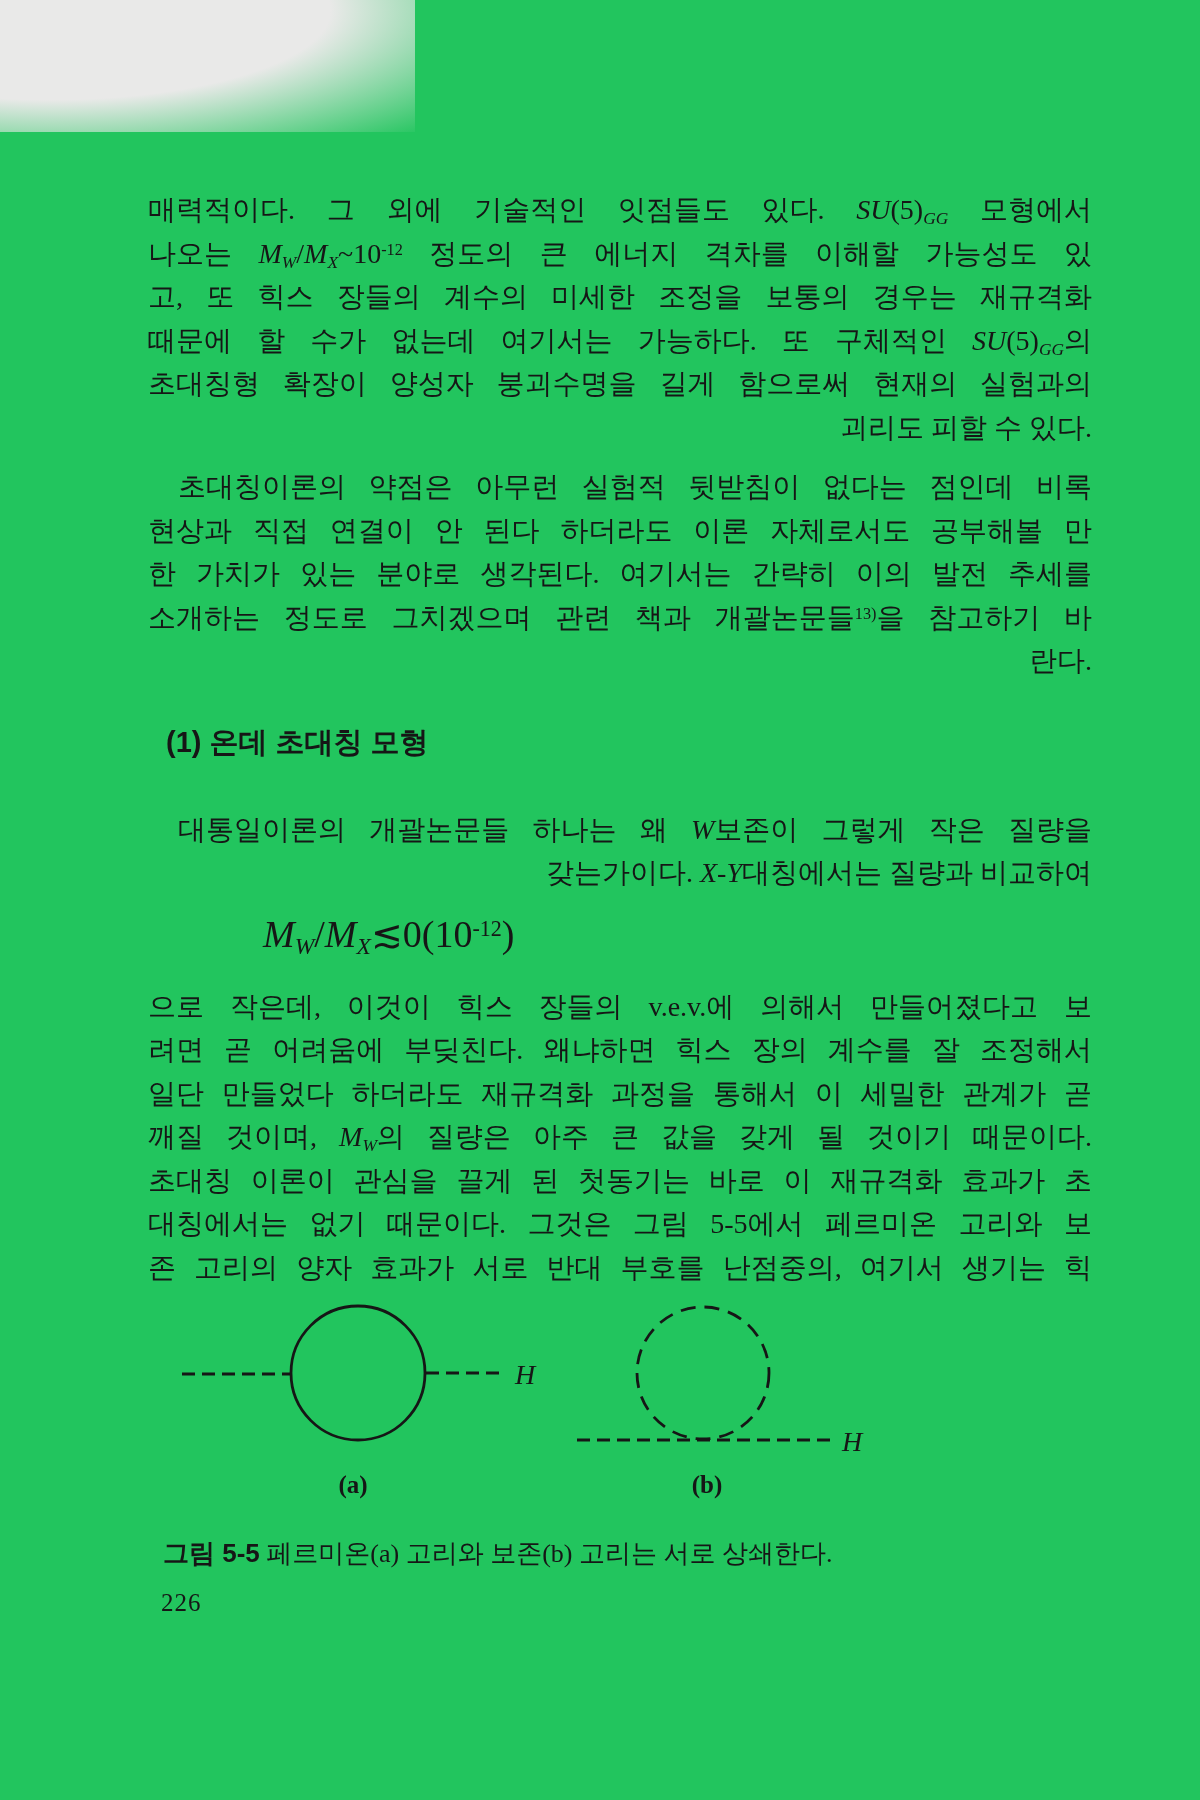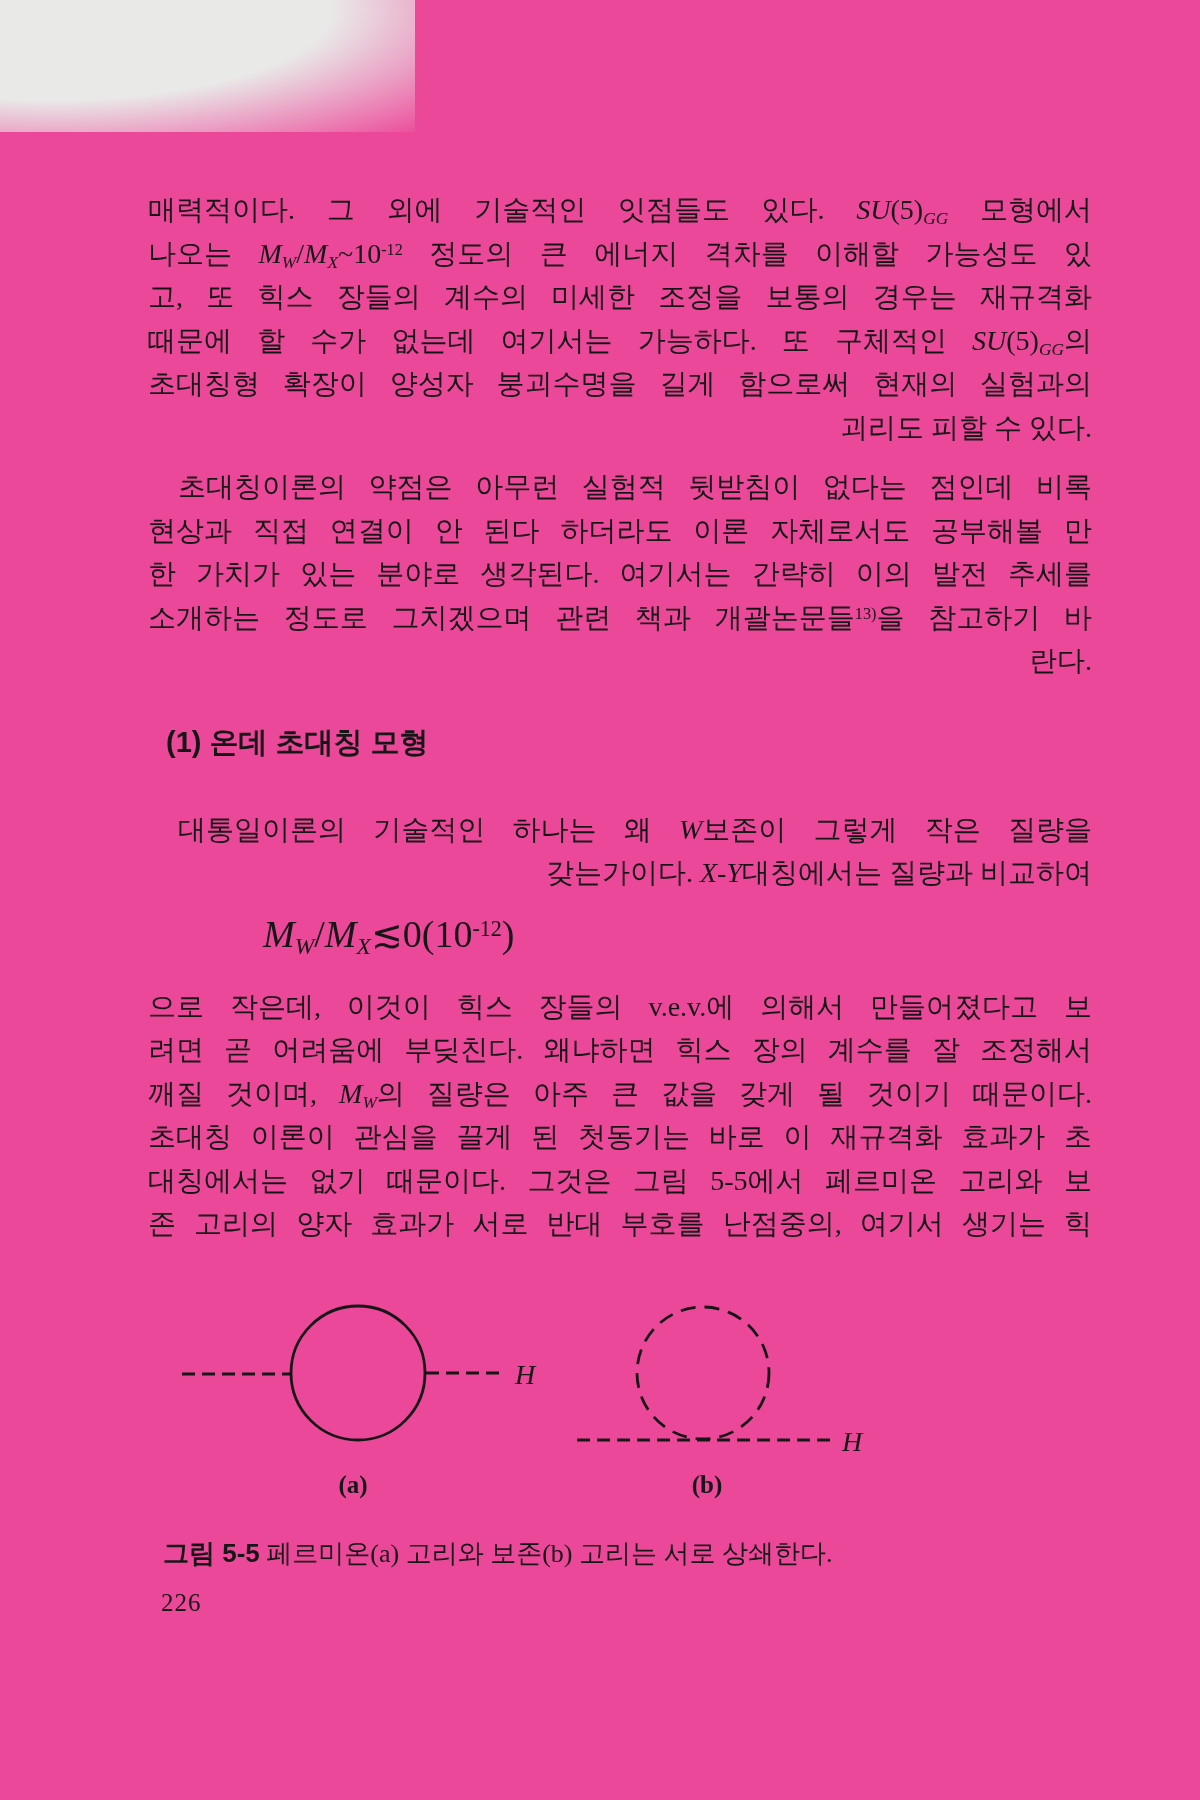--- a/index.html
+++ b/index.html
@@ -1,20 +1,20 @@
 <!DOCTYPE html>
 <html><head>
 <meta charset="utf-8">
 <style>
   html, body { margin: 0; padding: 0; background: #ffffff; }
   .page {
     position: relative;
     width: 1200px;
     height: 1800px;
-    background: #ec4899;
+    background: #22c55e;
     overflow: hidden;
     color: #161616;
     font-family: "Liberation Serif", "DejaVu Serif", serif;
   }
   .scan-shade {
     position: absolute;
     left: 0; top: 0;
     width: 415px; height: 132px;
     background: radial-gradient(130% 130% at 12% 8%, #e9e9e8 52%, rgba(233,233,232,0) 100%);
   }
@@ -99,27 +99,28 @@
       </div>
       <div class="para" style="margin-top: 16px;">
         <div class="tl just ind"><span>초대칭이론의 약점은 아무런 실험적 뒷받침이 없다는 점인데 비록</span></div>
         <div class="tl just"><span>현상과 직접 연결이 안 된다 하더라도 이론 자체로서도 공부해볼 만</span></div>
         <div class="tl just"><span>한 가치가 있는 분야로 생각된다. 여기서는 간략히 이의 발전 추세를</span></div>
         <div class="tl just"><span>소개하는 정도로 그치겠으며 관련 책과 개괄논문들</span><sup>13)</sup><span>을 참고하기 바</span></div>
         <div class="tl"><span>란다.</span></div>
       </div>
       <div class="heading" style="margin-top: 37px;">(1) 온데 초대칭 모형</div>
       <div class="para" style="margin-top: 44px;">
-        <div class="tl just ind"><span>대통일이론의 기술적인 하나는 왜 </span><span class="seg-i">W</span><span>보존이 그렇게 작은 질량을</span></div>
+        <div class="tl just ind"><span>대통일이론의 개괄논문들 하나는 왜 </span><span class="seg-i">W</span><span>보존이 그렇게 작은 질량을</span></div>
         <div class="tl"><span>갖는가이다. </span><span class="seg-i">X-Y</span><span>대칭에서는 질량과 비교하여</span></div>
       </div>
       <div class="equation" style="margin-top: 15px;"><span class="seg-i">M</span><sub class="seg-i">W</sub><span>/</span><span class="seg-i">M</span><sub class="seg-i">X</sub><span>≲0(10</span><sup>-12</sup><span>)</span></div>
       <div class="para" style="margin-top: 27px;">
         <div class="tl just"><span>으로 작은데, 이것이 힉스 장들의 v.e.v.에 의해서 만들어졌다고 보</span></div>
         <div class="tl just"><span>려면 곧 어려움에 부딪친다. 왜냐하면 힉스 장의 계수를 잘 조정해서</span></div>
+        <div class="tl just"><span>일단 만들었다 하더라도 재규격화 과정을 통해서 이 세밀한 관계가 곧</span></div>
         <div class="tl just"><span>깨질 것이며, </span><span class="seg-i">M</span><sub class="seg-i">W</sub><span>의 질량은 아주 큰 값을 갖게 될 것이기 때문이다.</span></div>
         <div class="tl just"><span>초대칭 이론이 관심을 끌게 된 첫동기는 바로 이 재규격화 효과가 초</span></div>
         <div class="tl just"><span>대칭에서는 없기 때문이다. 그것은 그림 5-5에서 페르미온 고리와 보</span></div>
         <div class="tl just"><span>존 고리의 양자 효과가 서로 반대 부호를 난점중의, 여기서 생기는 힉</span></div>
       </div>
     </div>
 
   <div class="figure-area">
     <svg width="760" height="215" viewBox="0 0 760 215">
 

